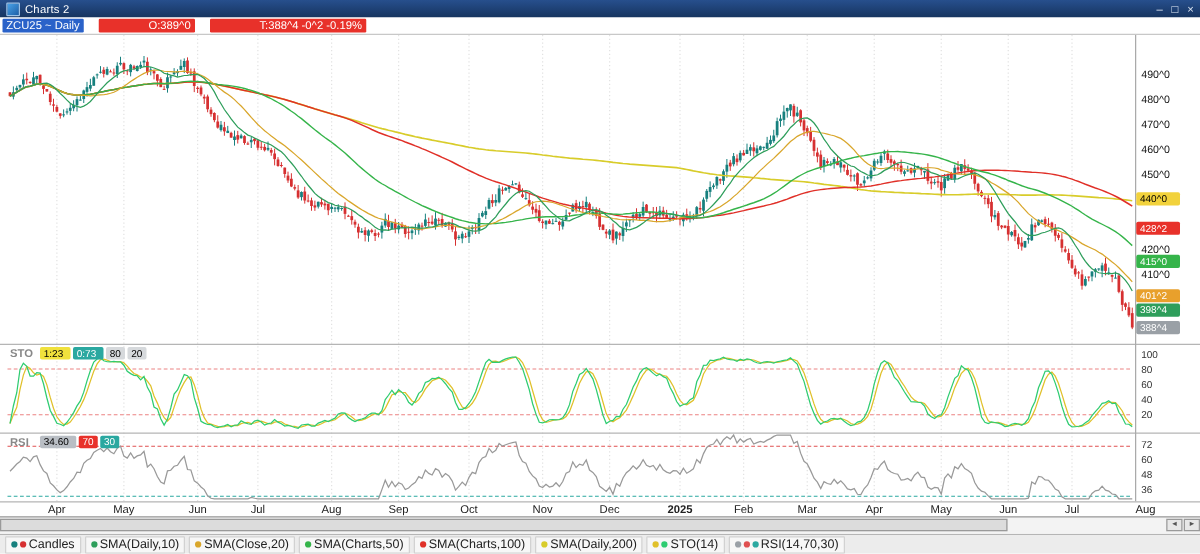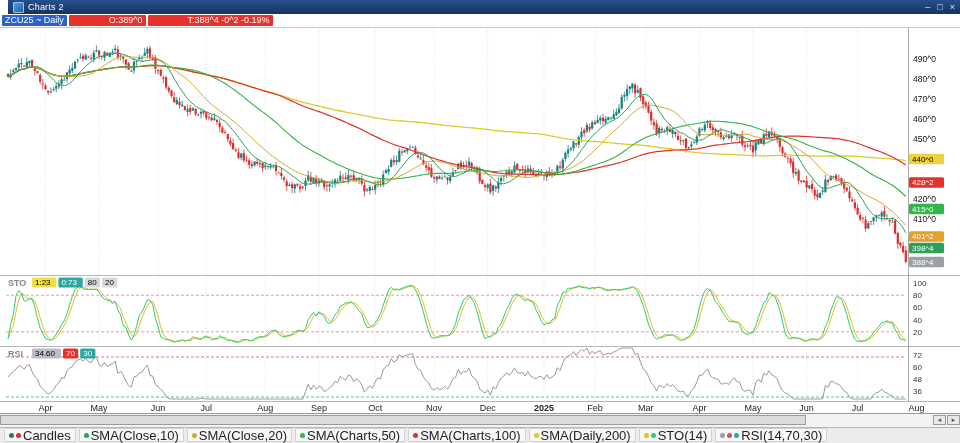--- a/index.html
+++ b/index.html
@@ -1,34 +1,34 @@
 <!DOCTYPE html>
 <html><head>
 <meta charset="utf-8">
 <style>
   html,body{margin:0;padding:0;}
   body{width:960px;height:443px;background:#fff;overflow:hidden;font-family:"Liberation Sans",sans-serif;-webkit-font-smoothing:antialiased;}
-  .titlebar{height:14px;background:linear-gradient(#274f8d,#16345f);color:#fff;display:flex;align-items:center;gap:4px;padding:0 5px;font-size:9px;margin-left:8px;}
+  .titlebar{height:14px;background:linear-gradient(#274f8d,#16345f);color:#fff;display:flex;align-items:center;gap:4px;padding:0 5px;font-size:9px;}
   .app-icon{width:9px;height:9px;background:linear-gradient(135deg,#4aa3e8,#1d5fa8);border:1px solid #9cc2e8;border-radius:1px;}
   .win-title{letter-spacing:.2px;}
   .win-controls{margin-left:auto;display:flex;gap:7px;font-size:9px;color:#dfe8f5;}
   .win-controls span{cursor:default;line-height:12px;}
-  .statusbar{height:13px;border-bottom:1px solid #c8c8c8;display:flex;align-items:center;gap:2px;padding:0 2px;font-size:9px;background:#fff;white-space:nowrap;}
+  .statusbar{height:13px;border-bottom:1px solid #c8c8c8;display:flex;align-items:center;gap:12px;padding:0 2px;font-size:9px;background:#fff;white-space:nowrap;}
   .chip{height:11px;line-height:11px;padding:0 3px;border-radius:1px;}
   .chip-symbol{background:#2a62c9;color:#fff;}
   .chip-yellow{background:#f5e33c;color:#000;}
   .chip-red{background:#e8312a;color:#fff;padding-left:40px;}
   #chart-svg{display:block;}
   #chart-svg text{font-family:"Liberation Sans",sans-serif;}
   .hscroll{height:13px;border-top:1px solid #999;background:#f3f3f3;position:relative;}
   .hthumb{position:absolute;left:0;top:1px;height:10px;background:#dcdcdc;border:1px solid #9a9a9a;box-sizing:border-box;}
   .harrow{position:absolute;top:1px;width:13px;height:10px;background:#e8e8e8;border:1px solid #9a9a9a;box-sizing:border-box;font-size:6px;line-height:8px;text-align:center;color:#555;}
   .harrow.left{right:14px;}
   .harrow.right{right:0;}
-  .legendbar{height:15px;border-top:1px solid #b5b5b5;background:#ececec;display:flex;align-items:flex-start;gap:3px;padding:0 4px;font-size:13px;color:#222;}
+  .legendbar{height:15px;border-top:1px solid #b5b5b5;background:#ececec;display:flex;align-items:center;gap:3px;padding:0 4px;font-size:10px;color:#222;}
   .legend-item{display:flex;align-items:center;gap:2px;height:12px;padding:0 4px;background:#f7f7f7;border:1px solid #d2d2d2;border-radius:1px;white-space:nowrap;}
   .dot{width:5px;height:5px;border-radius:50%;display:inline-block;}
 </style>
 </head>
 <body>
 
 <div class="titlebar">
   <span class="app-icon"></span>
   <span class="win-title">Charts 2</span>
   <span class="win-controls">
@@ -819,21 +819,21 @@
 </div>
 
 <div class="legendbar">
     <div class="legend-item">
       <span class="dot" style="background: rgb(23, 128, 126);"></span>
       <span class="dot" style="background: rgb(214, 48, 49);"></span>
       <span>Candles</span>
     </div>
     <div class="legend-item">
       <span class="dot" style="background: rgb(46, 158, 91);"></span>
-      <span>SMA(Close,10)</span>
+      <span>SMA(Daily,10)</span>
     </div>
     <div class="legend-item">
       <span class="dot" style="background: rgb(217, 166, 43);"></span>
       <span>SMA(Close,20)</span>
     </div>
     <div class="legend-item">
       <span class="dot" style="background: rgb(53, 180, 74);"></span>
       <span>SMA(Charts,50)</span>
     </div>
     <div class="legend-item">

